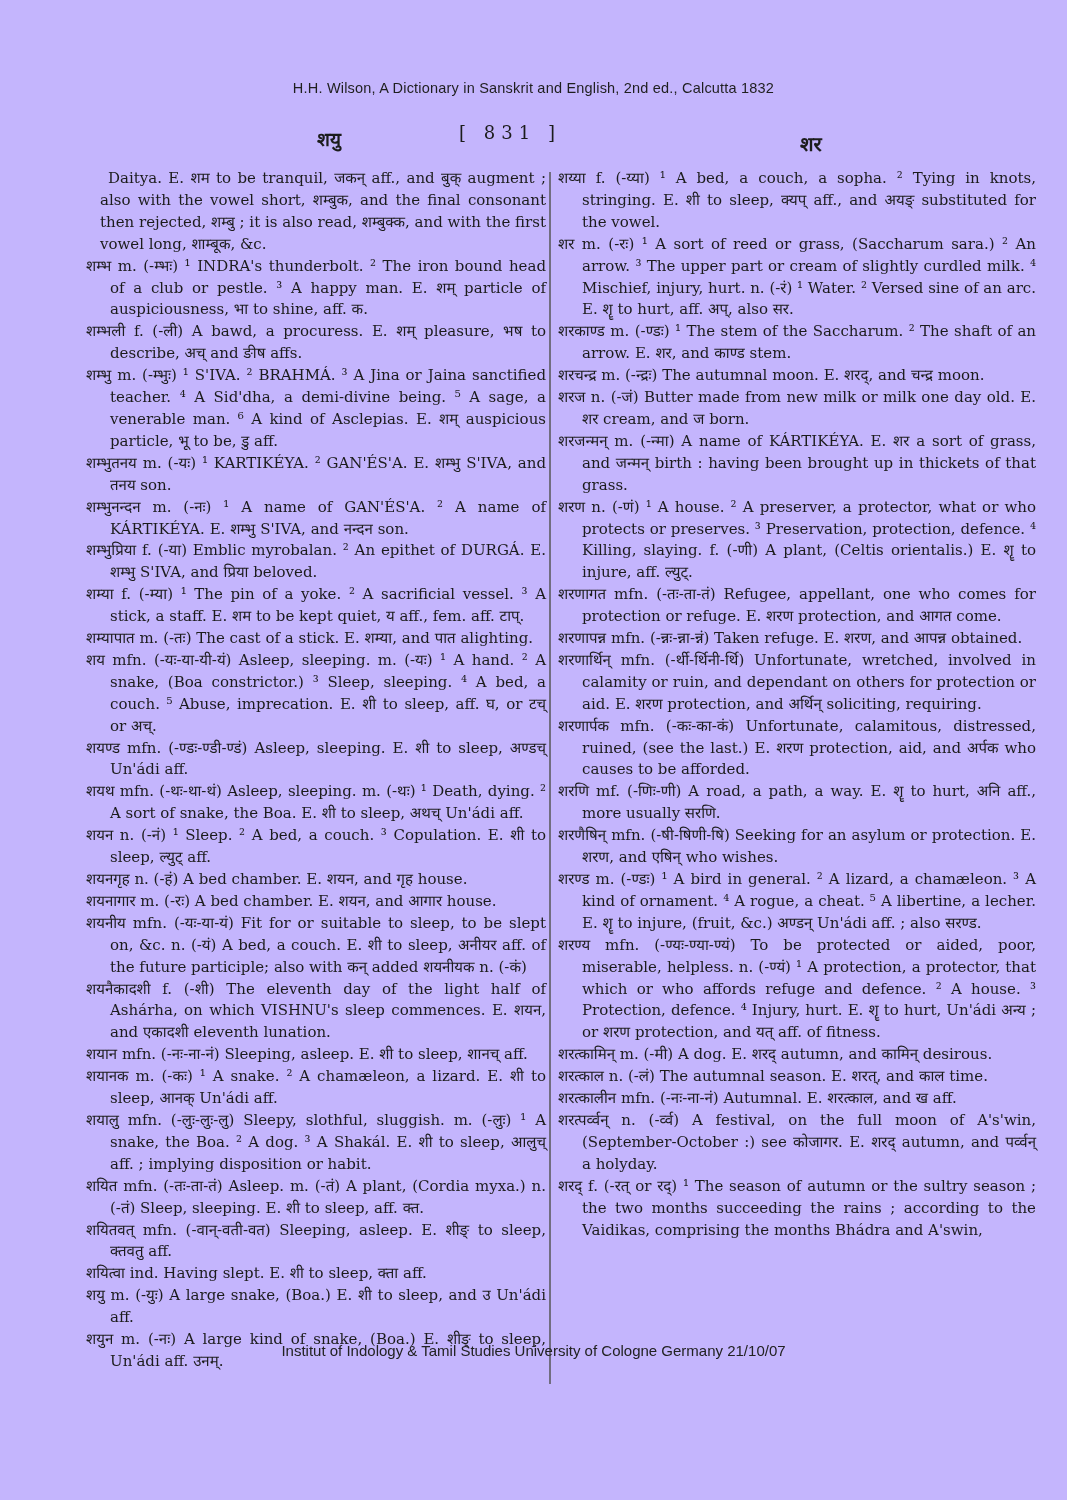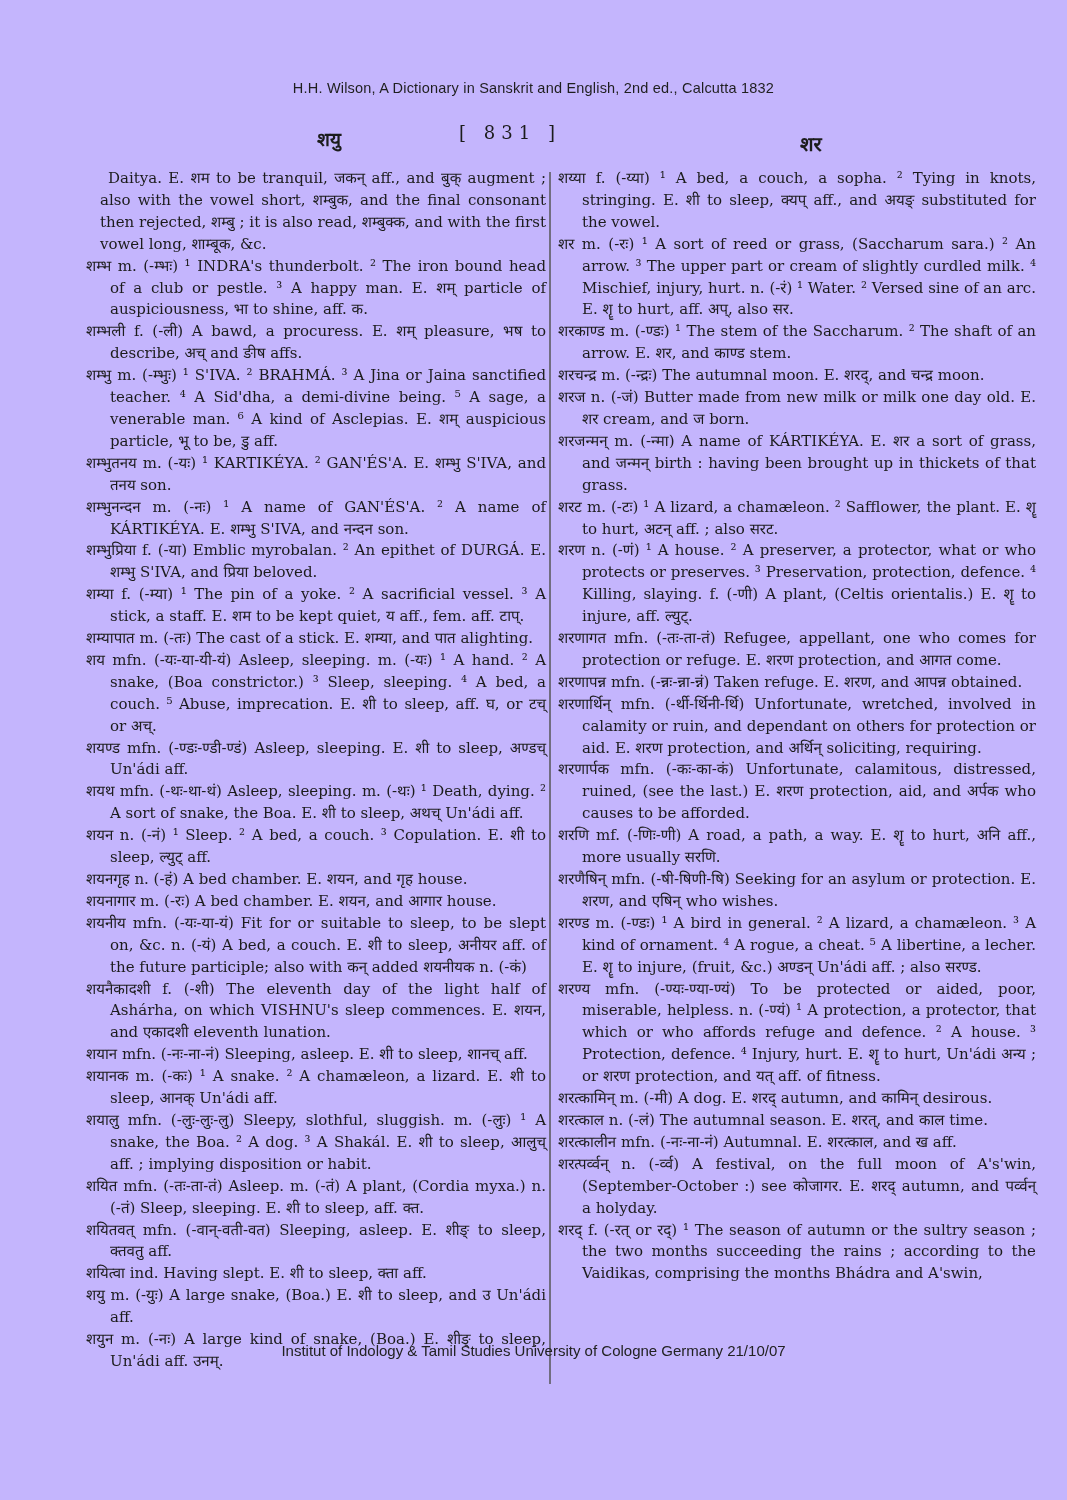--- a/index.html
+++ b/index.html
@@ -97,21 +97,20 @@
 
   <div class="divider"></div>
 
   <div class="column col-right">
       <p class="entry">शय्या f. (-य्या) ¹ A bed, a couch, a sopha. ² Tying in knots, stringing.  E. शी to sleep, क्यप् aff., and अयङ् substituted for the vowel.</p>
       <p class="entry">शर m. (-रः) ¹ A sort of reed or grass, (Saccharum sara.) ² An arrow. ³ The upper part or cream of slightly curdled milk. ⁴ Mischief, injury, hurt. n. (-रं) ¹ Water. ² Versed sine of an arc.  E. शॄ to hurt, aff. अप्, also सर.</p>
       <p class="entry">शरकाण्ड m. (-ण्डः) ¹ The stem of the Saccharum. ² The shaft of an arrow.  E. शर, and काण्ड stem.</p>
       <p class="entry">शरचन्द्र m. (-न्द्रः) The autumnal moon.  E. शरद्, and चन्द्र moon.</p>
       <p class="entry">शरज n. (-जं) Butter made from new milk or milk one day old.  E. शर cream, and ज born.</p>
       <p class="entry">शरजन्मन् m. (-न्मा) A name of KÁRTIKÉYA.  E. शर a sort of grass, and जन्मन् birth : having been brought up in thickets of that grass.</p>
-      <p class="entry">शरट m. (-टः) ¹ A lizard, a chamæleon. ² Safflower, the plant.  E. शॄ to hurt, अटन् aff. ; also सरट.</p>
       <p class="entry">शरण n. (-णं) ¹ A house. ² A preserver, a protector, what or who protects or preserves. ³ Preservation, protection, defence. ⁴ Killing, slaying. f. (-णी) A plant, (Celtis orientalis.)  E. शॄ to injure, aff. ल्युट्.</p>
       <p class="entry">शरणागत mfn. (-तः-ता-तं) Refugee, appellant, one who comes for protection or refuge.  E. शरण protection, and आगत come.</p>
       <p class="entry">शरणापन्न mfn. (-न्नः-न्ना-न्नं) Taken refuge.  E. शरण, and आपन्न obtained.</p>
       <p class="entry">शरणार्थिन् mfn. (-र्थी-र्थिनी-र्थि) Unfortunate, wretched, involved in calamity or ruin, and dependant on others for protection or aid.  E. शरण protection, and अर्थिन् soliciting, requiring.</p>
       <p class="entry">शरणार्पक mfn. (-कः-का-कं) Unfortunate, calamitous, distressed, ruined, (see the last.)  E. शरण protection, aid, and अर्पक who causes to be afforded.</p>
       <p class="entry">शरणि mf. (-णिः-णी) A road, a path, a way.  E. शॄ to hurt, अनि aff., more usually सरणि.</p>
       <p class="entry">शरणैषिन् mfn. (-षी-षिणी-षि) Seeking for an asylum or protection.  E. शरण, and एषिन् who wishes.</p>
       <p class="entry">शरण्ड m. (-ण्डः) ¹ A bird in general. ² A lizard, a chamæleon. ³ A kind of ornament. ⁴ A rogue, a cheat. ⁵ A libertine, a lecher.  E. शॄ to injure, (fruit, &amp;c.) अण्डन् Un'ádi aff. ; also सरण्ड.</p>
       <p class="entry">शरण्य mfn. (-ण्यः-ण्या-ण्यं) To be protected or aided, poor, miserable, helpless. n. (-ण्यं) ¹ A protection, a protector, that which or who affords refuge and defence. ² A house. ³ Protection, defence. ⁴ Injury, hurt.  E. शॄ to hurt, Un'ádi अन्य ; or शरण protection, and यत् aff. of fitness.</p>
       <p class="entry">शरत्कामिन् m. (-मी) A dog.  E. शरद् autumn, and कामिन् desirous.</p>

